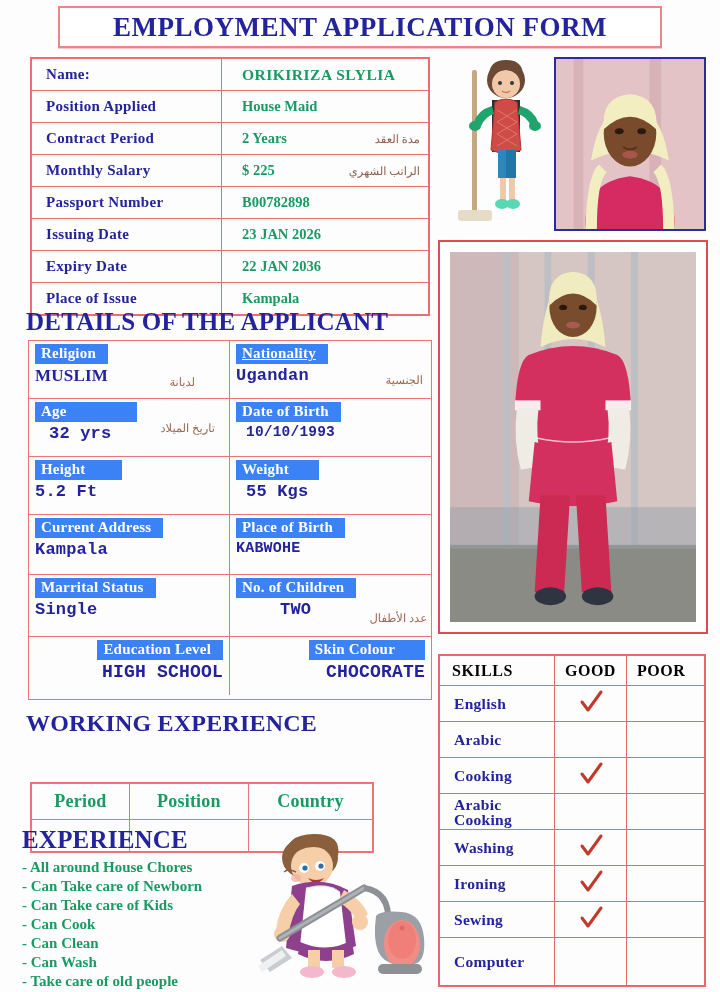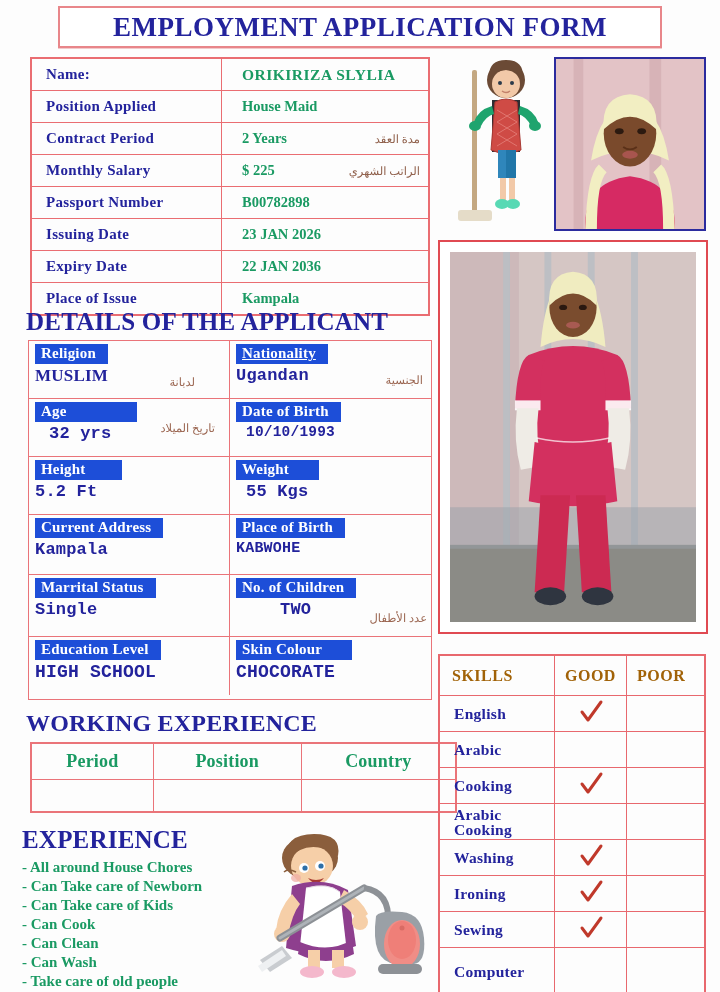--- a/index.html
+++ b/index.html
@@ -57,44 +57,44 @@
   #h-details { left:26px; top:308px; }
   #h-working { left:26px; top:710px; font-size:24px; }
   #h-exp     { left:22px; top:826px; font-size:25px; }
 
   
   .details {
     position:absolute; left:28px; top:340px; width:404px; height:360px;
     border:1.5px solid #ea7479;
   }
   .drow { display:flex; width:100%; border-bottom:1px solid #ea7479; }
-  .drow:last-child { border-bottom:none; }
+  .drow:last-child { border-bottom:none;text-align:right; }
   .dcell { width:50%; padding:3px 6px 4px 6px; position:relative; }
   .dcell.left { border-right:1px solid #ea7479; }
   .gtag {
-    display:inline-block; background:#1d4ed8; color:#ffffff;
+    display:inline-block; background:#3b82f6; color:#ffffff;
     font-weight:700; font-size:15px; letter-spacing:.2px;
     padding:1px 12px 2px 6px; line-height:1.12;
   }
   .gtag.u { text-decoration: underline; }
   .dval {
     display:block; color:#23239c; font-weight:700; font-size:17px;
     margin-top:2px; letter-spacing:.2px;font-family:Liberation Mono, monospace;
   }
   .dval.serifplain { font-weight:700; font-family:"Liberation Serif",serif; }
   .dval.small { font-size:14.5px; }
   .dval.indent { margin-left:14px; }
   .dcell .ar {
     position:absolute; font-size:11.5px; color:#9b6651; direction:rtl;
     font-weight:400;
   }
 
   
   .work {
-    position:absolute; left:30px; top:742px; width:427px;
+    position:absolute; left:30px; top:782px; width:344px;
     border:1.5px solid #ea7479;
   }
   .work table { width:100%; border-collapse:collapse; }
   .work th, .work td { border:1px solid #ea7479; }
   .work th {
     height:36px; color:#1a9a63; font-weight:700; font-size:18px;
     letter-spacing:.2px;
   }
   .work td { height:32px; }
   .work td .ghost {
@@ -112,21 +112,21 @@
   }
 
   
   .skills {
     position:absolute; left:438px; top:654px; width:268px;
     border:1.5px solid #e8686e;
   }
   .skills table { width:100%; border-collapse:collapse; }
   .skills th, .skills td { border:1px solid #e8686e; }
   .skills th {
-    height:40px; color:#a16207; font-weight:700; font-size:16px;
+    height:30px; color:#000000; font-weight:700; font-size:16px;
     letter-spacing:.5px; padding-left:12px; text-align:left;
   }
   .skills th.c { text-align:left; padding-left:10px; }
   .skills td.sk {
     height:36px; color:#23239c; font-weight:700; font-size:15.5px;
     padding-left:14px; letter-spacing:.3px; line-height:16px;
   }
   .skills td.mark { width:72px; text-align:center; vertical-align:middle; }
   .skills td.mark.poorcol { width:78px; }
   .check { display:inline-block; width:26px; height:26px; }

